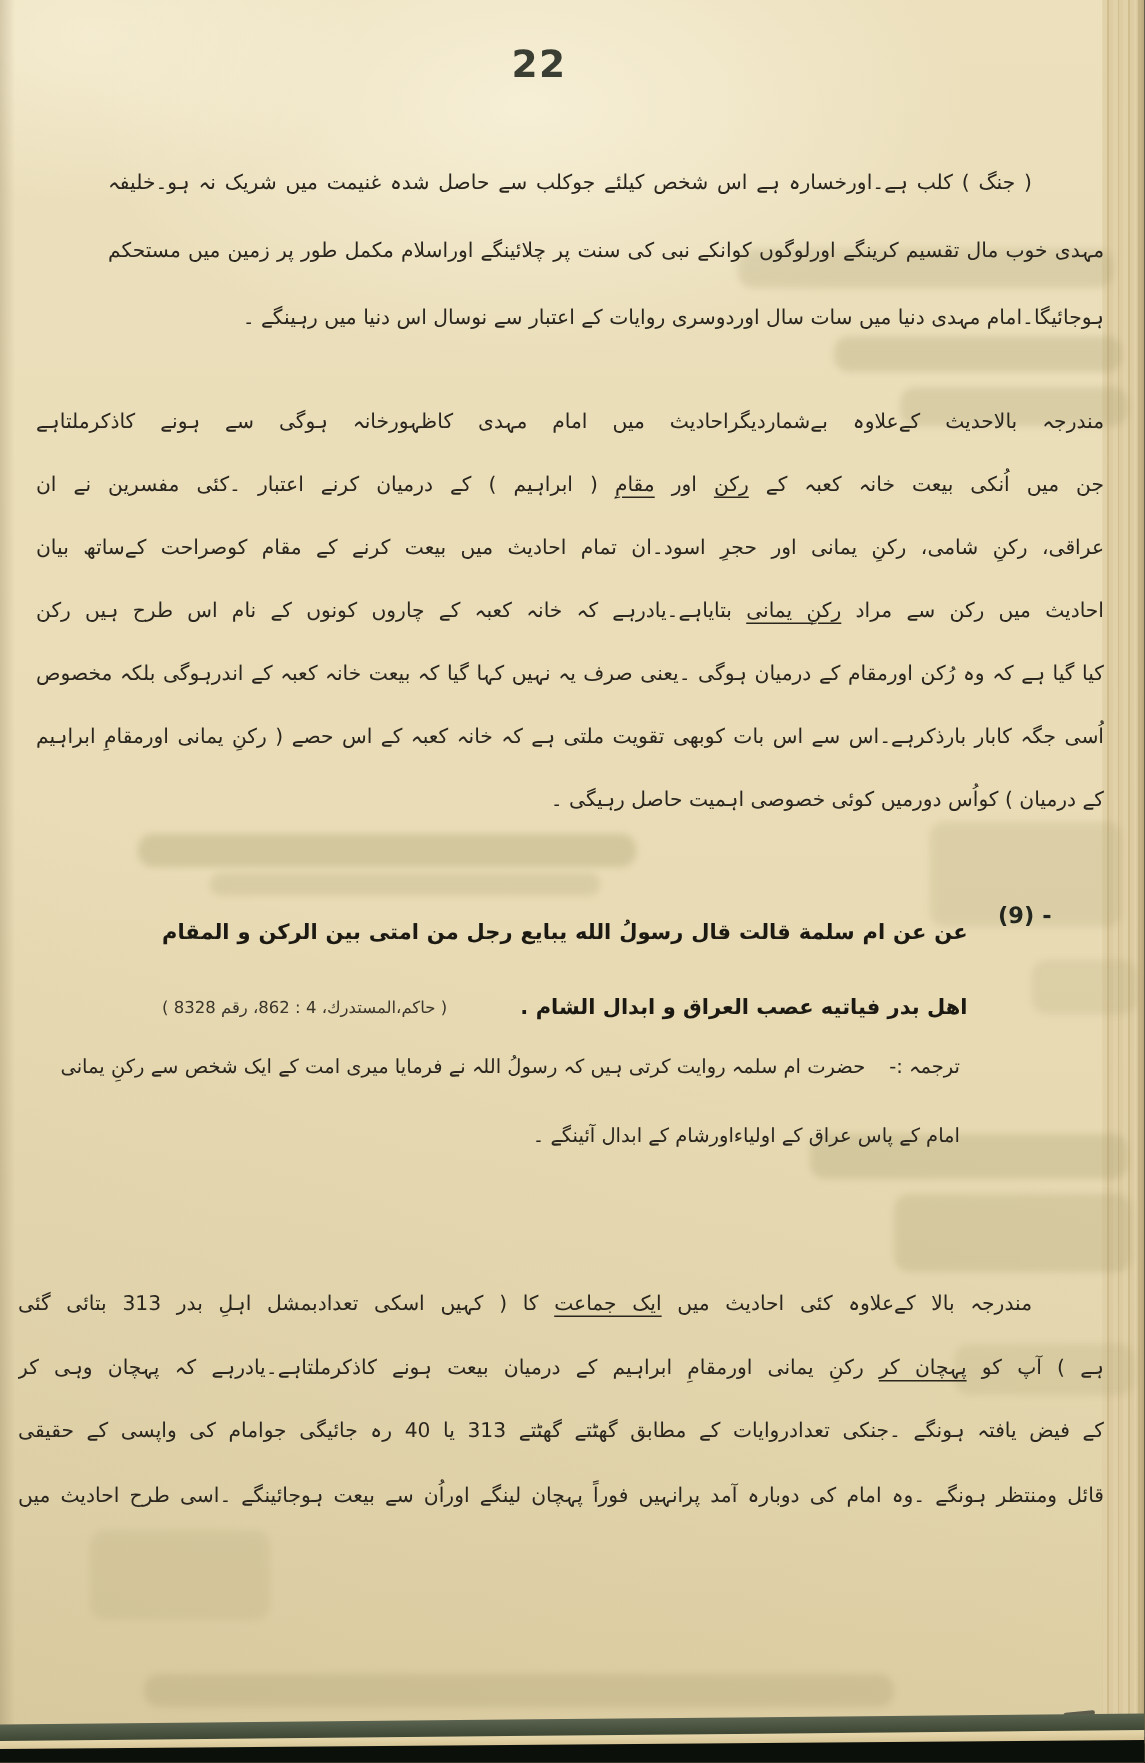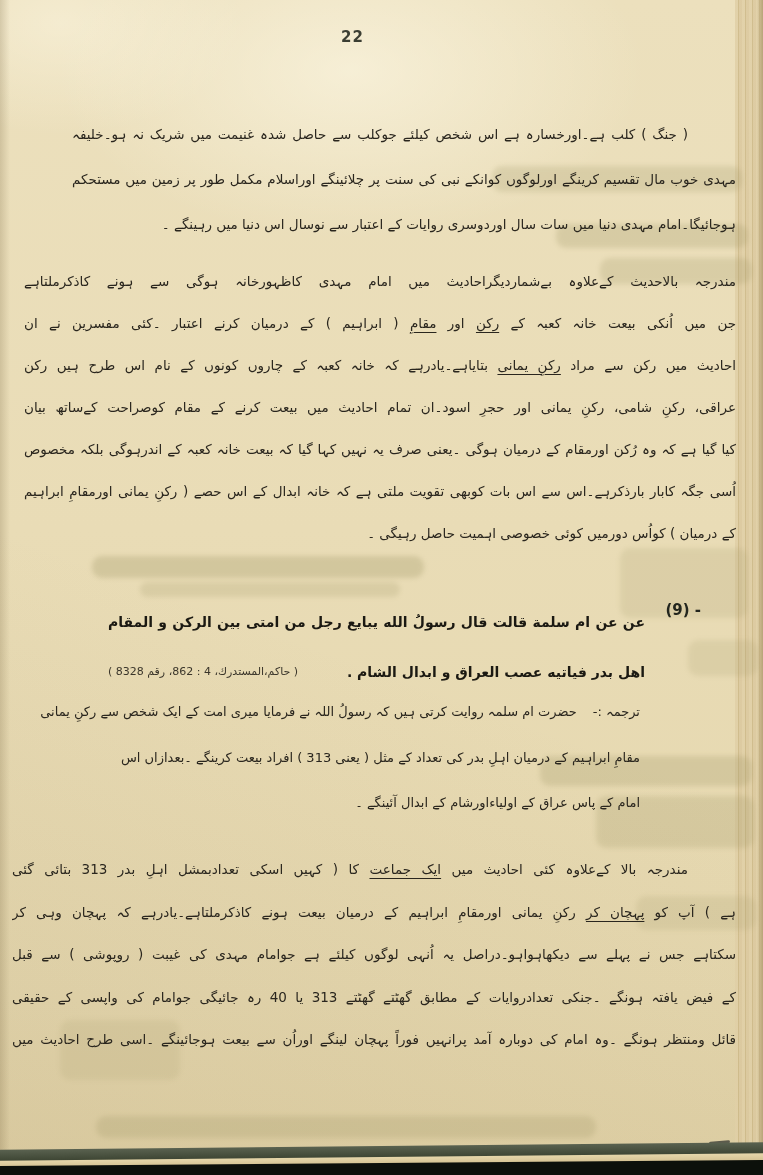--- a/index.html
+++ b/index.html
@@ -29,23 +29,23 @@
     background:linear-gradient(90deg,rgba(110,92,55,0.22),rgba(110,92,55,0));
   }
 
   
   .urdu{position:absolute;direction:rtl;color:#2a261e;}
   .tline{height:var(--lh);line-height:var(--lh);text-align:justify;text-align-last:justify;overflow:hidden;}
   .tline.plain{text-align:left;text-align-last:right;white-space:nowrap;}
   .tline.ind{padding-right:48px;}
   .u{text-decoration:underline;text-underline-offset:4px;text-decoration-thickness:1px;}
 
-  #pagenum{position:absolute;top:28px;left:341px;font-size:15px;font-weight:bold;color:#3b3e33;letter-spacing:1px;}
+  #pagenum{position:absolute;top:28px;left:341px;font-size:25px;font-weight:bold;color:#3b3e33;letter-spacing:1px;}
 
-  #para1{top:112px;right:27px;left:28px;--lh:45px;font-size:13.5px;margin-left:44px;}
+  #para1{top:100px;right:27px;left:28px;--lh:45px;font-size:13.5px;margin-left:44px;}
   #para2{top:260px;right:27px;left:24px;--lh:42px;font-size:13.5px;}
   #para3{top:848px;right:27px;left:12px;--lh:42.5px;font-size:13.5px;}
 
   #hadith-marker{position:absolute;top:601px;right:62px;direction:ltr;font-size:15px;font-weight:bold;color:#23261e;}
   #hadith{top:597px;right:118px;left:108px;--lh:50px;font-size:14px;font-weight:700;color:#1b1912;}
   #hadith .row2{height:50px;line-height:50px;display:flex;justify-content:space-between;align-items:center;direction:rtl;}
   #hadith .cite{font-size:11px;font-weight:400;color:#3a352a;white-space:nowrap;}
   #hadith .a2{white-space:nowrap;margin-left:24px;}
 
   #translation{top:689px;right:123px;left:40px;--lh:45.5px;font-size:13px;}
@@ -91,50 +91,48 @@
 
   <div id="para1" class="urdu" dir="rtl">
       <div class="tline ind"><span>( جنگ ) کلب ہے۔اورخسارہ ہے اس شخص کیلئے جوکلب سے حاصل شدہ غنیمت میں شریک نہ ہو۔خلیفہ</span></div>
       <div class="tline"><span>مہدی خوب مال تقسیم کرینگے اورلوگوں کوانکے نبی کی سنت پر چلائینگے اوراسلام مکمل طور پر زمین میں مستحکم</span></div>
       <div class="tline plain"><span>ہوجائیگا۔امام مہدی دنیا میں سات سال اوردوسری روایات کے اعتبار سے نوسال اس دنیا میں رہینگے ۔</span></div>
     </div>
 
   <div id="para2" class="urdu" dir="rtl">
       <div class="tline"><span>مندرجہ بالاحدیث کےعلاوہ بےشماردیگراحادیث میں امام مہدی کاظہورخانہ ہوگی سے ہونے کاذکرملتاہے</span></div>
       <div class="tline"><span>جن میں اُنکی بیعت خانہ کعبہ کے </span><span class="u">رکن</span><span> اور </span><span class="u">مقامِ</span><span> ( ابراہیم ) کے درمیان کرنے اعتبار ۔کئی مفسرین نے ان</span></div>
+      <div class="tline"><span>عراقی، رکنِ شامی، رکنِ یمانی اور حجرِ اسود۔ان تمام احادیث میں بیعت کرنے کے مقام کوصراحت کےساتھ بیان</span></div>
       <div class="tline"><span>احادیث میں رکن سے مراد </span><span class="u">رکنِ یمانی</span><span> بتایاہے۔یادرہے کہ خانہ کعبہ کے چاروں کونوں کے نام اس طرح ہیں رکن</span></div>
-      <div class="tline"><span>عراقی، رکنِ شامی، رکنِ یمانی اور حجرِ اسود۔ان تمام احادیث میں بیعت کرنے کے مقام کوصراحت کےساتھ بیان</span></div>
       <div class="tline"><span>کیا گیا ہے کہ وہ رُکن اورمقام کے درمیان ہوگی ۔یعنی صرف یہ نہیں کہا گیا کہ بیعت خانہ کعبہ کے اندرہوگی بلکہ مخصوص</span></div>
-      <div class="tline"><span>اُسی جگہ کابار بارذکرہے۔اس سے اس بات کوبھی تقویت ملتی ہے کہ خانہ ابدال کے اس حصے ( رکنِ یمانی اورمقامِ ابراہیم</span></div>
+      <div class="tline"><span>اُسی جگہ کابار بارذکرہے۔اس سے اس بات کوبھی تقویت ملتی ہے کہ خانہ کعبہ کے اس حصے ( رکنِ یمانی اورمقامِ ابراہیم</span></div>
       <div class="tline plain"><span>کے درمیان ) کواُس دورمیں کوئی خصوصی اہمیت حاصل رہیگی ۔</span></div>
     </div>
 
   <div id="hadith-marker">(9) -</div>
 
   <div id="hadith" class="urdu" dir="rtl">
     <div class="tline">عن عن ام سلمة قالت قال رسولُ الله يبايع رجل من امتى بين الركن و المقام كعدة</div>
     <div class="row2">
       <span class="a2">اهل بدر فياتيه عصب العراق و ابدال الشام .</span>
       <span class="cite">( حاكم،المستدرك، 4 : 862، رقم 8328 )</span>
     </div>
   </div>
 
   <div id="translation" class="urdu" dir="rtl">
     <div class="row1">
       <span class="tl-label">ترجمہ :-</span>
       <span>حضرت ام سلمہ روایت کرتی ہیں کہ رسولُ اللہ نے فرمایا میری امت کے ایک شخص سے رکنِ یمانی اور</span>
     </div>
-    <div class="tline plain" style="--lh:45.5px">مقامِ ابراہیم کے درمیان اہلِ بدر کی تعداد کے مثل ( یعنی 313 ) افراد بیعت کرینگے ۔بعدازاں اس</div>
     <div class="tline plain" style="--lh:45.5px">امام کے پاس عراق کے اولیاءاورشام کے ابدال آئینگے ۔</div>
   </div>
 
   <div id="para3" class="urdu" dir="rtl">
       <div class="tline ind"><span>مندرجہ بالا کےعلاوہ کئی احادیث میں </span><span class="u">ایک جماعت</span><span> کا ( کہیں اسکی تعدادبمشل اہلِ بدر 313 بتائی گئی</span></div>
       <div class="tline"><span>ہے ) آپ کو </span><span class="u">پہچان کر</span><span> رکنِ یمانی اورمقامِ ابراہیم کے درمیان بیعت ہونے کاذکرملتاہے۔یادرہے کہ پہچان وہی کر</span></div>
-      <div class="tline"><span>سکتاہے جس نے پہلے سے دیکھاہواہو۔دراصل یہ اُنہی لوگوں کیلئے ہے جوامام مہدی کی غیبت ( روپوشی ) سے قبل</span></div>
       <div class="tline"><span>کے فیض یافتہ ہونگے ۔جنکی تعدادروایات کے مطابق گھٹتے گھٹتے 313 یا 40 رہ جائیگی جوامام کی واپسی کے حقیقی</span></div>
       <div class="tline"><span>قائل ومنتظر ہونگے ۔وہ امام کی دوبارہ آمد پرانہیں فوراً پہچان لینگے اوراُن سے بیعت ہوجائینگے ۔اسی طرح احادیث میں</span></div>
     </div>
 
   <div class="dash-mark"></div>
   <div class="band-olive"></div>
   <div class="band-cream"></div>
   <div class="band-black"></div>
 
 </div>

